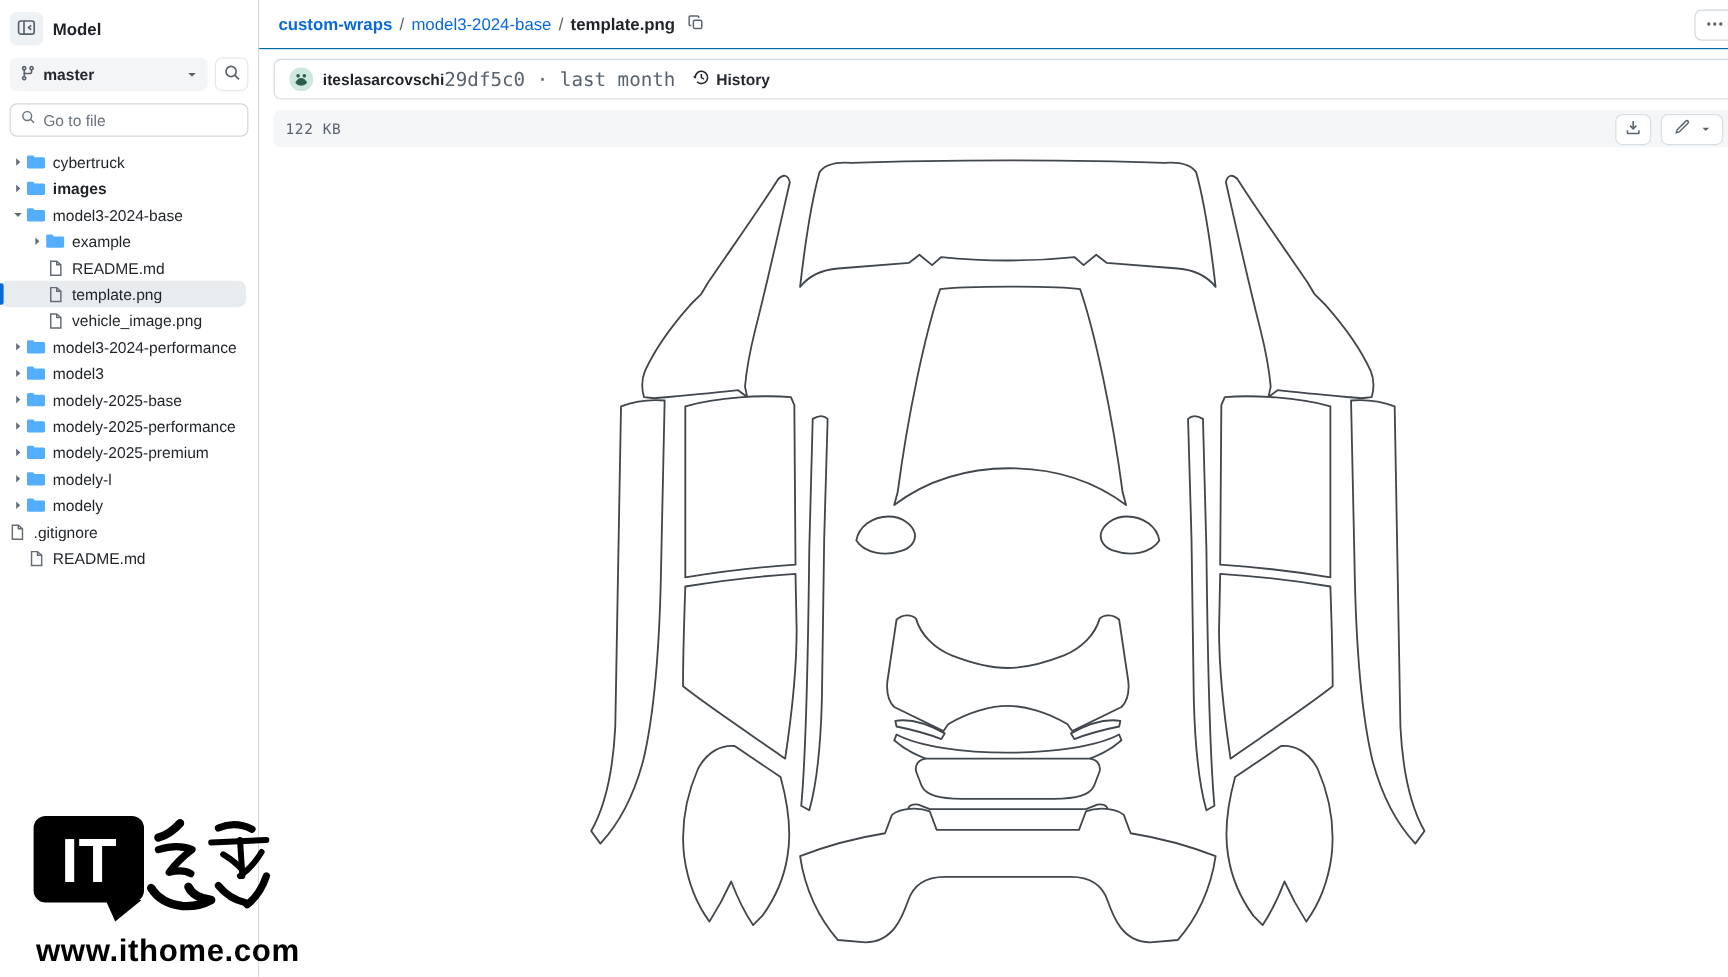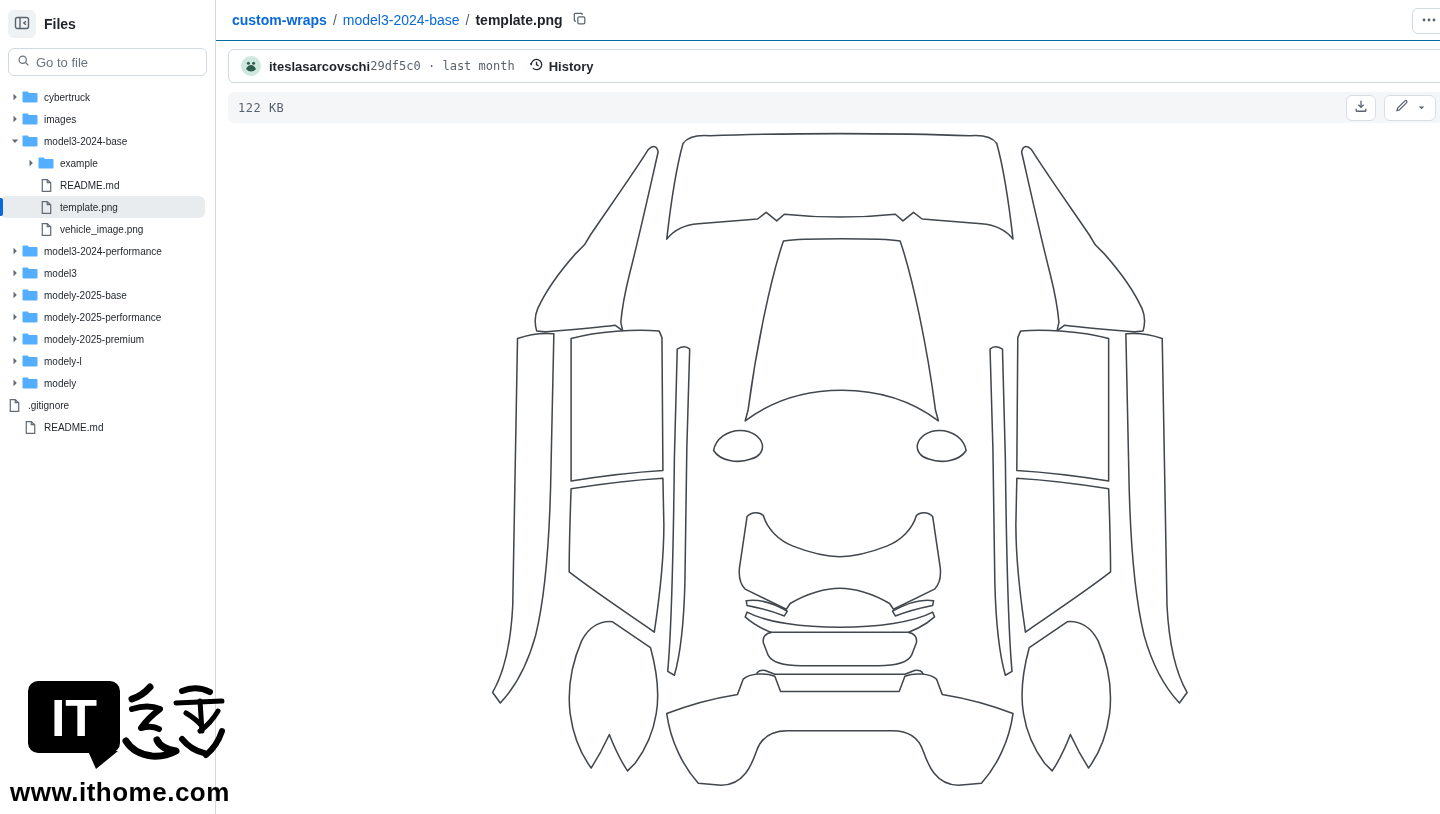--- a/index.html
+++ b/index.html
@@ -21,21 +21,21 @@
   .search-btn { width:28px; height:28px; border:1px solid #e3e8ee; background:#fff;
     border-radius:6px; display:flex; align-items:center; justify-content:center; cursor:pointer; }
   .goto-wrap { padding:10px 8px 0 8px; }
   .goto { display:flex; align-items:center; gap:6px; width:100%; height:28px;
     border:1px solid #d1d9e0; border-radius:6px; padding:0 8px; background:#fff; }
   .goto input { border:none; outline:none; flex:1; font-size:13px; color:#3b82f6;
     font-family:"Liberation Sans", sans-serif; background:transparent; }
   .goto input::placeholder { color:#6a737d; }
   .tree { margin-top:10px; padding-right:10px; }
   .trow { position:relative; display:flex; align-items:center; height:22px;
-    font-size:10px; color:#1f2328; cursor:pointer; border-radius:6px; }
+    font-size:13px; color:#1f2328; cursor:pointer; border-radius:6px; }
   .trow .chev { width:14px; display:flex; justify-content:center; flex:none; }
   .trow .chev svg { transition:none; }
   .trow.expanded .chev svg { transform:rotate(90deg); }
   .trow .ticon { width:16px; height:16px; flex:none; margin-right:6px;
     display:flex; align-items:center; justify-content:center; }
   .trow .tlabel { white-space:nowrap; overflow:hidden; }
   .trow.selected { background:#e9ecef; }
   .trow.selected::before { content:""; position:absolute; left:0; top:2px; bottom:2px;
     width:3px; background:#0969da; border-radius:0 2px 2px 0; }
 
@@ -55,59 +55,82 @@
     border:1px solid #d1d9e0; border-radius:6px; background:#fff; cursor:pointer;
     display:flex; align-items:center; justify-content:center; }
 
   .content-pad { padding:8px 0 0 12px; }
   .commit-box { display:flex; align-items:center; height:34px;
     border:1px solid #d1d9e0; border-radius:6px; padding:0 12px; margin-right:-10px; background:#fff; }
   .avatar { width:20px; height:20px; border-radius:50%; flex:none; overflow:hidden; }
   .c-author { font-size:13px; font-weight:bold; margin-left:8px; cursor:pointer; }
   .c-msg { font-size:13px; color:#59636e; margin-left:8px; white-space:nowrap;
     overflow:hidden; flex:1; }
-  .c-meta { font-size:12px; color:#59636e; font-family:"DejaVu Sans Mono", monospace; margin-right:14px; white-space:nowrap; }
+  .c-meta { font-size:16px; color:#59636e; font-family:"DejaVu Sans Mono", monospace; margin-right:14px; white-space:nowrap; }
   .hist-btn { display:flex; align-items:center; gap:5px; background:none; border:none;
     font-size:13px; font-weight:bold; color:#25292e; cursor:pointer; white-space:nowrap;
     font-family:"Liberation Sans", sans-serif; }
 
   .file-bar { display:flex; align-items:center; height:31px; margin-top:9px; margin-right:-10px;
     background:#f4f6f8; border-radius:6px; padding:0 10px; }
   .f-size { font-size:12px; color:#59636e; font-family:"DejaVu Sans Mono", monospace; letter-spacing:.5px; }
   .f-actions { margin-left:auto; display:flex; align-items:center; gap:8px; padding-right:4px; }
   .f-btn { height:26px; border:1px solid #d9dee3; background:#fff; border-radius:6px;
     display:flex; align-items:center; justify-content:center; cursor:pointer; }
   .f-btn.dl { width:30px; }
   .f-btn.grp { width:52px; gap:8px; }
 
   .preview { position:relative; width:100%; height:668px; background:#fff; }
   .tpl-svg { position:absolute; left:224px; top:8px; }
 
   
   .wm { position:absolute; left:10px; bottom:6px; width:230px; z-index:50; }
   .wm-url { font-size:26px; font-weight:bold; color:#000; letter-spacing:0.5px;
-    margin-top:2px; font-family:"Liberation Sans", sans-serif; }
+    margin-top:2px; font-family:"Liberation Sans", sans-serif;margin-left:20px; }
 </style>
 </head>
 <body>
 
 <div class="sidebar">
   <div class="sb-head">
     <button class="icon-btn gray">
       <span>
         <svg width="16" height="16" viewBox="0 0 16 16" fill="none" stroke="#59636e" stroke-width="1.4">
           <rect x="1.5" y="2.5" width="13" height="11" rx="2"></rect>
           <line x1="6" y1="2.5" x2="6" y2="13.5"></line>
           <path d="M12 6.2 L9.8 8 L12 9.8" fill="none"></path>
         </svg>
       </span>
     </button>
-    <span class="sb-title">Files</span>
+    <span class="sb-title">Model</span>
   </div>
 
+  <div class="sb-controls">
+    <button class="branch-btn">
+      <span>
+        <svg width="14" height="14" viewBox="0 0 16 16" fill="#59636e">
+          <path d="M9.5 3.25a2.25 2.25 0 1 1 3 2.122V6.5A2.5 2.5 0 0 1 10 9H6.5a1 1 0 0 0-1 1v.628a2.25 2.25 0 1 1-1.5 0V5.372a2.25 2.25 0 1 1 1.5 0v2.04A2.5 2.5 0 0 1 6.5 7.5H10a1 1 0 0 0 1-1v-1.128a2.25 2.25 0 0 1-1.5-2.122ZM4.75 2.5a.75.75 0 1 0 0 1.5.75.75 0 0 0 0-1.5Zm0 9.5a.75.75 0 1 0 0 1.5.75.75 0 0 0 0-1.5Zm7-9.5a.75.75 0 1 0 0 1.5.75.75 0 0 0 0-1.5Z"></path>
+        </svg>
+      </span>
+      <span class="lbl">master</span>
+      <span>
+        <svg width="10" height="10" viewBox="0 0 16 16" fill="#59636e">
+            <path d="M3 6l5 5 5-5z"></path>
+          </svg>
+      </span>
+    </button>
+    <button class="search-btn">
+      <span>
+        <svg width="15" height="15" viewBox="0 0 16 16" fill="none" stroke="#59636e" stroke-width="1.5">
+          <circle cx="7" cy="7" r="4.5"></circle>
+            <line x1="10.5" y1="10.5" x2="14" y2="14"></line>
+        </svg>
+      </span>
+    </button>
+  </div>
 
   <div class="goto-wrap">
     <div class="goto">
       <span>
         <svg width="13" height="13" viewBox="0 0 16 16" fill="none" stroke="#6a737d" stroke-width="1.5">
           <circle cx="7" cy="7" r="4.5"></circle>
             <line x1="10.5" y1="10.5" x2="14" y2="14"></line>
         </svg>
       </span>
       <input type="text" placeholder="Go to file" style="">
@@ -121,21 +144,21 @@
             <path d="M6 3.8 L10.5 8 L6 12.2 Z"></path>
           </svg>
         </span>
         <span class="ticon">
           <svg width="16" height="16" viewBox="0 0 16 16" fill="#54aeff">
             <path d="M1.75 2.5h3.3c.33 0 .64.13.88.37l1 1.13h7.32c.69 0 1.25.56 1.25 1.25v7c0 .69-.56 1.25-1.25 1.25H1.75C1.06 13.5.5 12.94.5 12.25v-8.5C.5 3.06 1.06 2.5 1.75 2.5Z"></path>
           </svg>
         </span>
         <span class="tlabel">cybertruck</span>
       </div>
-      <div class="trow" style="padding-left: 8px;">
+      <div class="trow" style="padding-left: 8px; font-weight: bold;">
         <span class="chev">
           <svg width="12" height="12" viewBox="0 0 16 16" fill="#636c76">
             <path d="M6 3.8 L10.5 8 L6 12.2 Z"></path>
           </svg>
         </span>
         <span class="ticon">
           <svg width="16" height="16" viewBox="0 0 16 16" fill="#54aeff">
             <path d="M1.75 2.5h3.3c.33 0 .64.13.88.37l1 1.13h7.32c.69 0 1.25.56 1.25 1.25v7c0 .69-.56 1.25-1.25 1.25H1.75C1.06 13.5.5 12.94.5 12.25v-8.5C.5 3.06 1.06 2.5 1.75 2.5Z"></path>
           </svg>
         </span>

